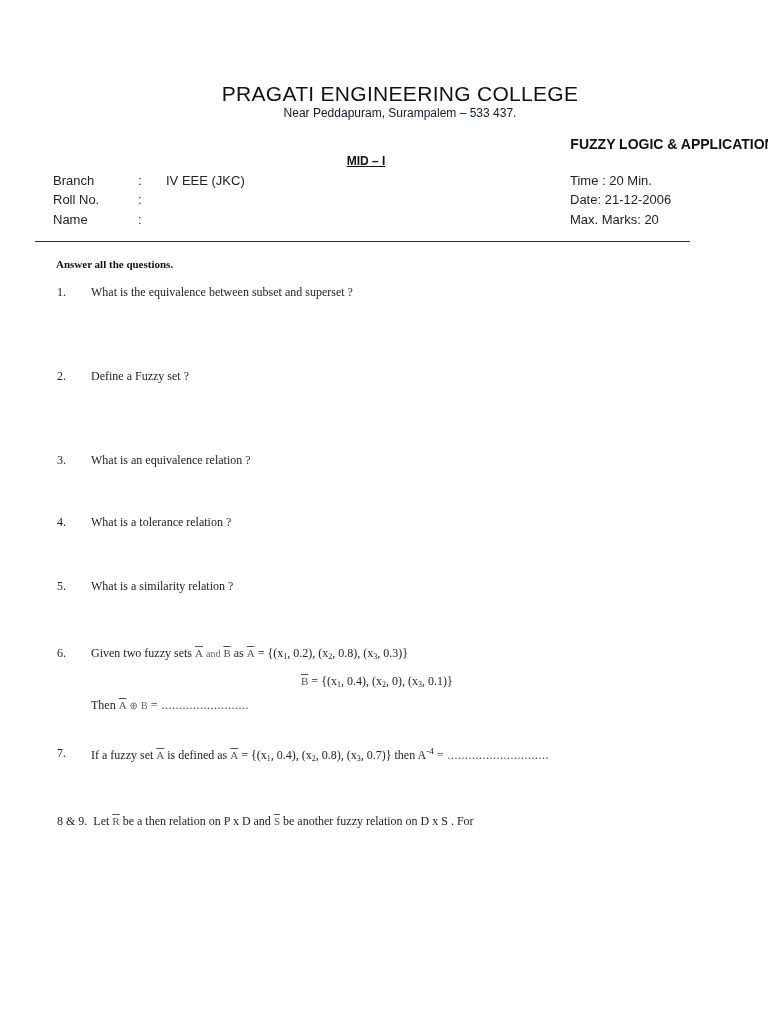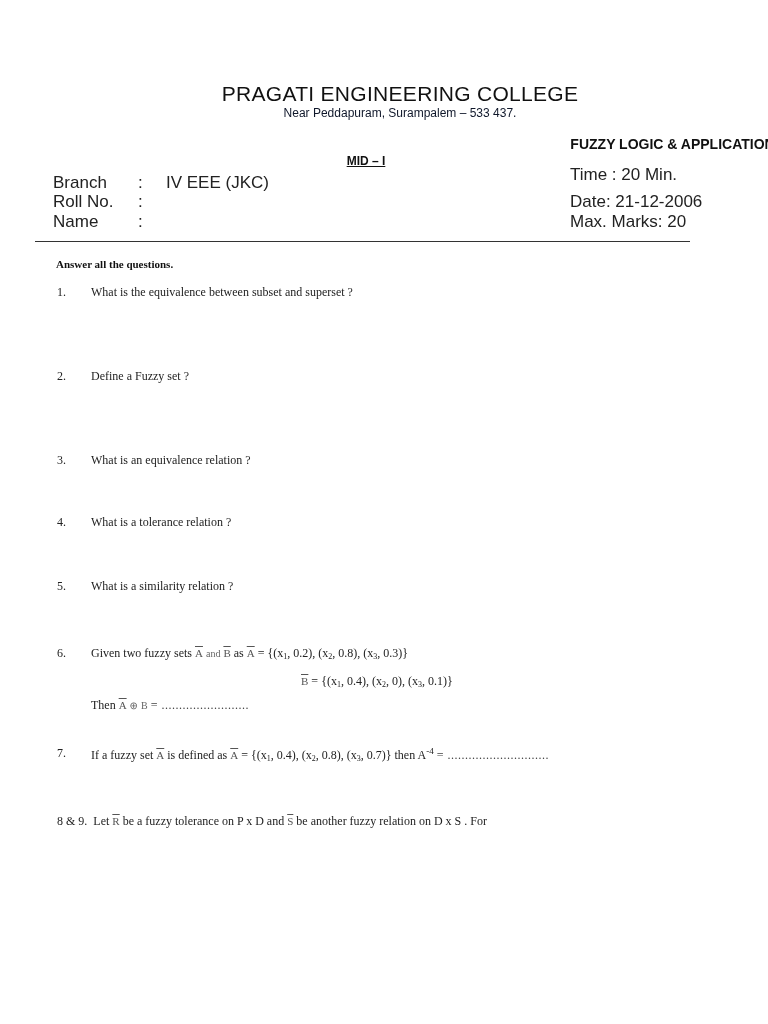--- a/index.html
+++ b/index.html
@@ -6,21 +6,21 @@
   body { width: 768px; height: 1024px; position: relative; overflow: hidden; color: #1a1a1a; }
   .abs { position: absolute; white-space: nowrap; }
   .sans { font-family: "Liberation Sans", sans-serif; margin-left: 16px; }
   .serif { font-family: "Liberation Serif", serif; }
 
   .college { left: 0; width: 768px; text-align: center; top: 82px; font-size: 21px; letter-spacing: 0.3px; color: #111; }
   .address { left: 0; width: 768px; text-align: center; top: 106px; font-size: 12px; color: #0f172a; }
   .subject { left: 0; width: 768px; text-align: right; top: 136px; font-size: 14px; font-weight: bold; color: #111; }
   .exam { left: 0; width: 700px; text-align: center; top: 154px; font-size: 12px; font-weight: bold; text-decoration: underline; color: #111; }
 
-  .info { font-size: 17px; color: #222; }
+  .info { font-size: 13px; color: #222; }
   .rule { left: 35px; top: 241px; width: 655px; height: 1px; background: #333; }
 
   .instr { left: 56px; top: 258px; font-size: 11px; font-weight: bold; color: #111; }
   .qnum { font-size: 12px; color: #222; }
   .qtext { font-size: 12px; color: #222; }
   .ov { text-decoration: overline; font-size: 11px; color: #555; }
   .sub { font-size: 8px; vertical-align: -2px; }
   .sup { font-size: 9px; vertical-align: 5px; }
   .dots { letter-spacing: 0.5px; color: #444; }
   .op { font-size: 10px; color: #666; }
@@ -37,21 +37,21 @@
   <div class="abs sans info" style="left:37px; top:173px;">Branch</div>
   <div class="abs sans info" style="left:122px; top:173px;">:</div>
   <div class="abs sans info" style="left:150px; top:173px;">IV  EEE (JKC)</div>
 
   <div class="abs sans info" style="left:37px; top:192px;">Roll No.</div>
   <div class="abs sans info" style="left:122px; top:192px;">:</div>
 
   <div class="abs sans info" style="left:37px; top:212px;">Name</div>
   <div class="abs sans info" style="left:122px; top:212px;">:</div>
 
-  <div class="abs sans info" style="left:554px; top:165px;text-align:center;">Time : 20 Min.</div>
+  <div class="abs sans info" style="left:554px; top:173px;text-align:center;">Time : 20 Min.</div>
   <div class="abs sans info" style="left:554px; top:192px;">Date: 21-12-2006</div>
   <div class="abs sans info" style="left:554px; top:212px;">Max. Marks: 20</div>
 </div>
 
 <div class="abs rule"></div>
 
 <div class="abs serif instr">Answer all the questions.</div>
 
 <div>
   <div class="abs serif qnum" style="left:57px; top:285px;">1.</div>
@@ -112,17 +112,17 @@
     <span><span>then A</span><span class="sup">-4</span></span>
     <span class="dots">= .............................</span>
   </div>
 </div>
 
 <div>
   <div class="abs serif qtext" style="left:57px; top:814px;">
     <span>8 &amp; 9.</span>&nbsp;
     <span>Let</span>
     <span class="ov">R</span>
-    <span>be a fuzzy tolerance on P x D and</span>
+    <span>be a then relation on P x D and</span>
     <span class="ov">S</span>
     <span>be another fuzzy relation on D x S .  For</span>
   </div>
 </div>
 
 </body></html>

